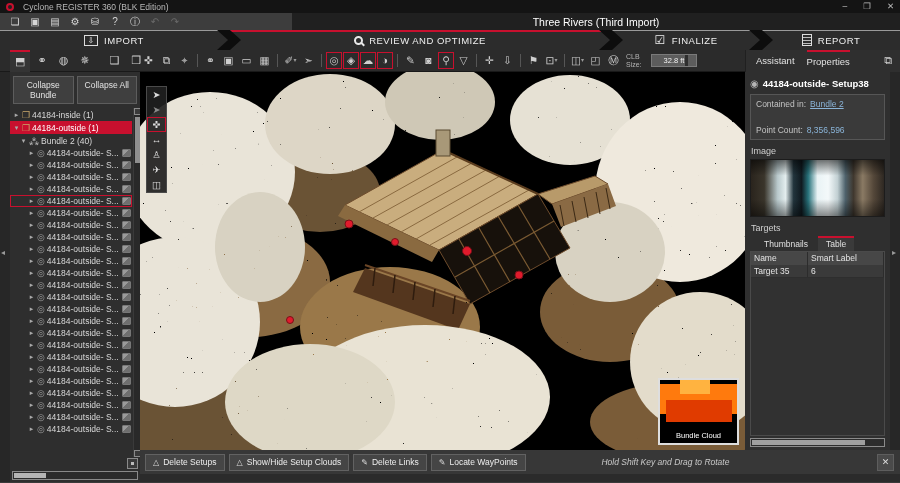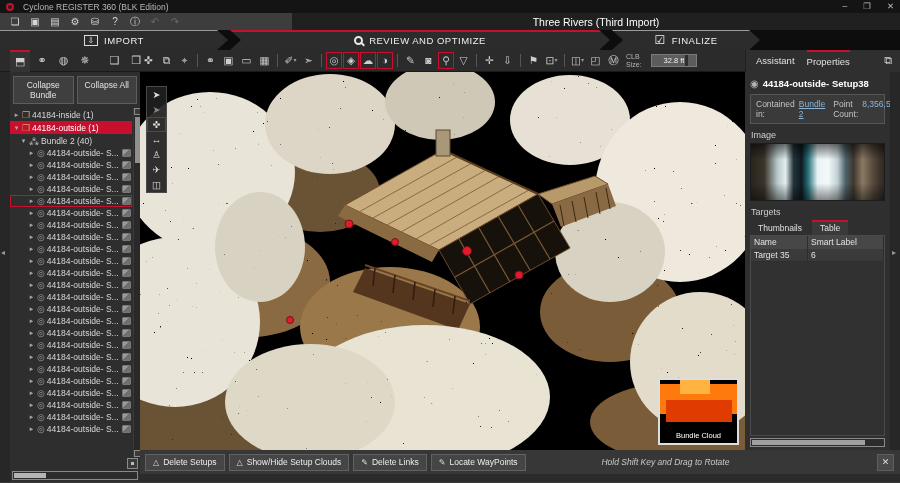--- a/index.html
+++ b/index.html
@@ -105,32 +105,32 @@
   .pbtn.dim{color:#8a8a8a;}
   .bundle-cloud{position:absolute;left:518px;top:306px;width:81px;height:67px;background:#000;
                 border:2px solid #dedede;z-index:5;display:flex;flex-direction:column;align-items:center;}
   .bundle-cloud .bc-label{font-size:7.5px;color:#fff;margin-top:1px;}
 
   
   .rightpanel{width:145px;background:var(--panel);flex:0 0 auto;padding:4px 5px 0 5px;display:flex;flex-direction:column;position:relative;}
   .rp-head{display:flex;align-items:center;gap:4px;margin:2px 0 5px 0;}
   .rp-head .sic{color:#b5b5b5;font-size:10px;}
   .rp-head b{color:#fff;font-size:9.5px;}
-  .infobox{background:#3a3a3a;border:1px solid #565656;padding:4px 5px;display:flex;gap:8px;}
+  .infobox{background:#3a3a3a;border:1px solid #565656;padding:4px 5px;display:flex;flex-direction:column;gap:16px;}
   .inforow{display:flex;gap:4px;font-size:8.5px;color:#c4c4c4;}
   .inforow a{color:#8ab4d8;text-decoration:underline;}
   .inforow .count{color:#8ab4d8;}
   .seclabel{font-size:9px;color:#cfcfcf;margin:6px 0 3px 1px;}
   .pano{height:58px;border:1px solid #1c1c1c;
     background:
       linear-gradient(180deg,rgba(0,0,0,.55),rgba(0,0,0,0) 28% 70%,rgba(0,0,0,.45)),
       linear-gradient(90deg,#2a241d 0%,#3a352b 10%,#b9c9cc 20%,#e3edee 26%,#22343c 32%,#101a20 38%,
                       #27727b 43%,#e9f3f5 50%,#f4f9fa 58%,#c2d0d3 65%,#4e626c 71%,#3f372e 77%,
                       #8a7a64 84%,#55483a 92%,#2e2822 100%);}
-  .ttabs{display:flex;gap:2px;}
+  .ttabs{display:flex;gap:2px;margin-left:6px;}
   .ttab{font-size:8.5px;color:#e0e0e0;padding:3px 8px 2px 8px;}
   .ttab.active{border-top:2px solid var(--red);background:#3a3a3a;padding-top:1px;}
   .ttable{border:1px solid #4a4a4a;flex:1;margin-top:0;background:#313131;display:flex;flex-direction:column;}
   .throw{display:flex;height:13px;}
   .throw.head{background:#474747;}
   .tcell{font-size:8.5px;color:#e4e4e4;padding:1px 3px;border-right:1px solid #2c2c2c;}
   .tcell.c1{width:57px;flex:0 0 auto;}
   .tcell.c2{flex:1;}
   .throw.data{background:#3a3a3a;border-bottom:1px solid #2e2e2e;}
   .rp-hscroll{height:9px;margin:2px 0 3px 0;border:1px solid #8a8a8a;background:#2c2c2c;position:relative;}
@@ -184,20 +184,24 @@
     <span class="imp">⇩</span>
     <span>IMPORT</span>
   </div>
   <div class="stage st-mid active" style="flex:0 0 380px">
     <span class="mag"></span>
     <span>REVIEW AND OPTIMIZE</span>
   </div>
   <div class="stage st-mid" style="flex:0 0 148px">
     <span class="chk">☑</span>
     <span>FINALIZE</span>
+  </div>
+  <div class="stage st-last" style="flex:1">
+    <span class="doc"></span>
+    <span>REPORT</span>
   </div>
 </div>
 
 <div class="toolrow">
   <div class="side-tabs">
 
   <span class="stab active">⬒</span>
       <span class="stab">⚭</span>
       <span class="stab">◍</span>
       <span class="stab">✵</span>

